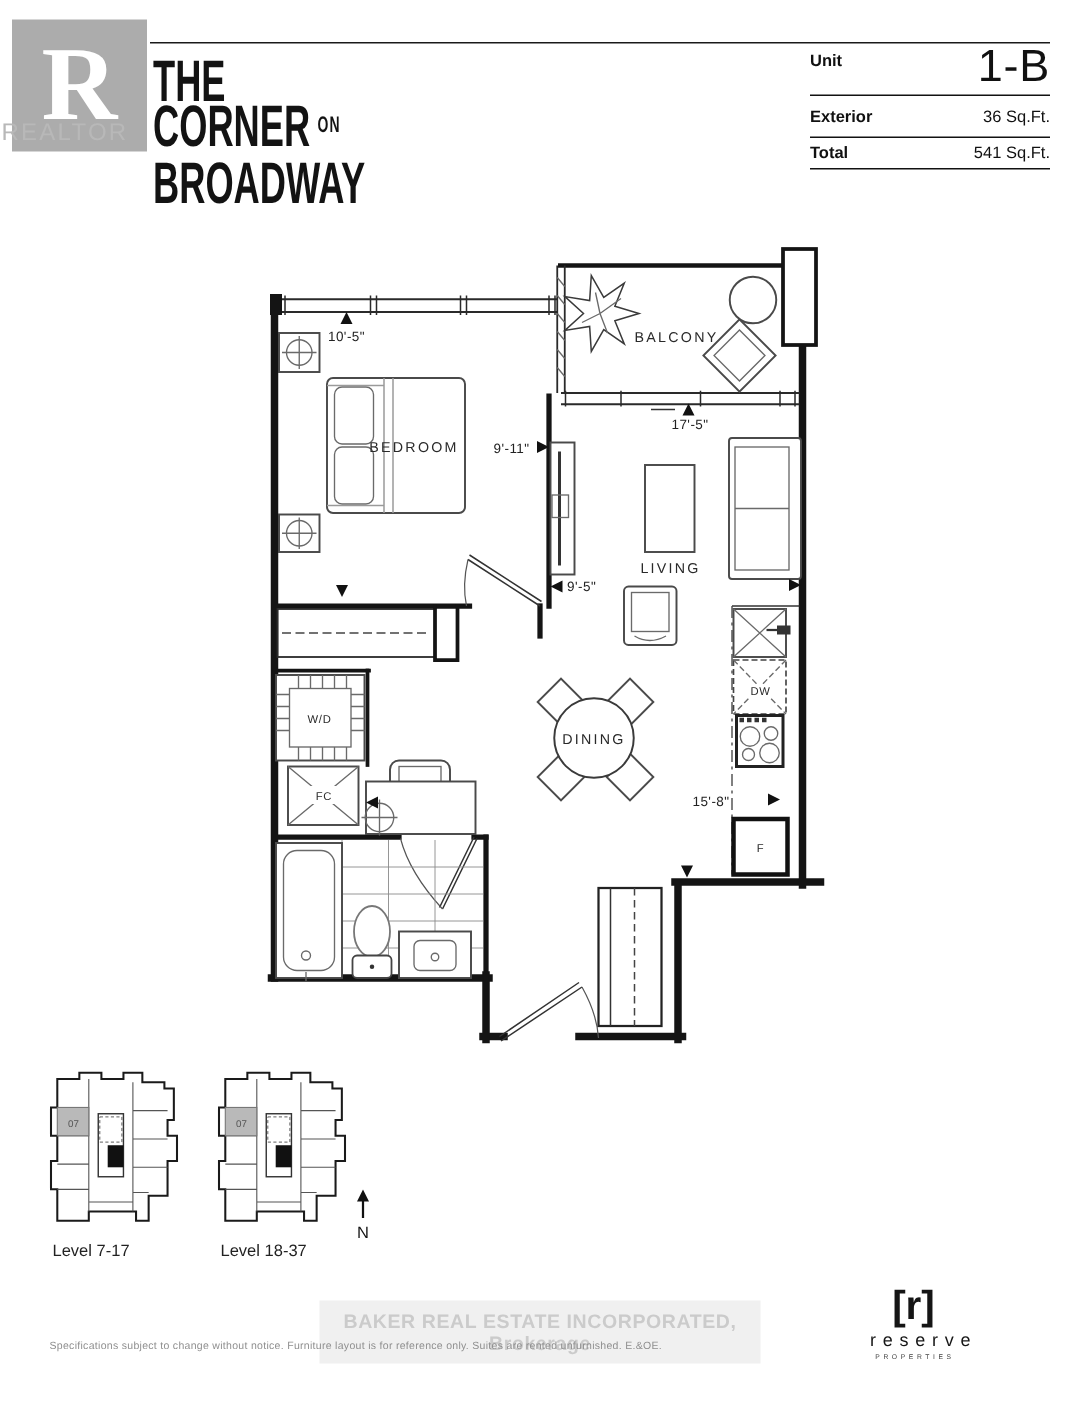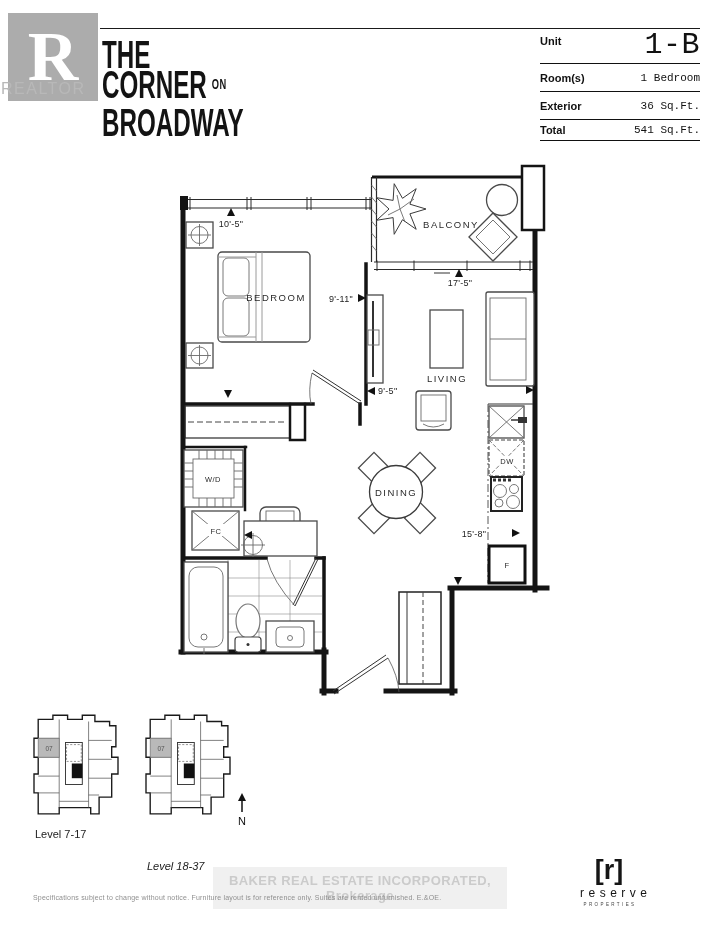--- a/index.html
+++ b/index.html
@@ -11,21 +11,21 @@
          z-index:2;display:flex;align-items:center;justify-content:center;}
   .rlogo span{color:#fff;font-family:"Liberation Serif",serif;font-weight:bold;font-size:70px;line-height:1;}
   .rword{position:absolute;left:1px;top:80px;z-index:2;color:#b8b8b8;font-size:16px;font-weight:normal;letter-spacing:1.5px;}
   .brand{position:absolute;left:102px;top:40px;z-index:3;font-weight:bold;color:#131313;
          transform:scaleX(.62);transform-origin:left top;white-space:nowrap;}
   .brand .l{font-size:39px;line-height:30px;letter-spacing:0;}
   .brand .on{font-size:15px;letter-spacing:1px;position:relative;top:-9px;margin-left:8px;}
   .unit-table{position:absolute;left:540px;top:28px;width:160px;z-index:4;}
   .utr{display:flex;justify-content:space-between;border-bottom:1px solid #111;align-items:center;}
   .utr .lab{font-size:11px;font-weight:bold;}
-  .utr .val{font-size:11px;text-align:left;font-family:Liberation Mono, monospace;}
+  .utr .val{font-size:11px;text-align:left;}
   .utr.first{height:35px;align-items:flex-start;}
   .utr.first .lab{padding-top:7px;}
   .utr.first .val{font-size:30px;line-height:34px;letter-spacing:.5px;}
   .utr.mid{height:27px;}
   .utr.last{height:20px;}
   
   svg.plan{position:absolute;left:0;top:0;z-index:1;}
   .w5{stroke:#141414;stroke-width:5;fill:none;stroke-linecap:square;}
   .w35{stroke:#141414;stroke-width:3.5;fill:none;stroke-linecap:square;}
   .w25{stroke:#141414;stroke-width:2.5;fill:none;stroke-linecap:square;}
@@ -67,24 +67,20 @@
     <div class="l"><span>CORNER</span><span class="on">ON</span></div>
     <div class="l">BROADWAY</div>
   </div>
 
   <div class="unit-table">
     <div class="utr first">
       <span class="lab">Unit</span>
       <span class="val">1-B</span>
     </div>
     <div class="utr mid">
-      <span class="lab">Room(s)</span>
-      <span class="val">1 Bedroom</span>
-    </div>
-    <div class="utr mid">
       <span class="lab">Exterior</span>
       <span class="val">36 Sq.Ft.</span>
     </div>
     <div class="utr last">
       <span class="lab">Total</span>
       <span class="val">541 Sq.Ft.</span>
     </div>
   </div>
 
   <svg class="plan" width="722" height="935" viewBox="0 0 722 935">
@@ -333,21 +329,21 @@
     </g>
     <text x="161" y="751" font-size="6.5" fill="#555" text-anchor="middle" font-family="Liberation Sans, sans-serif">07</text>
     <g>
       <path d="M242,812 V799" stroke="#111" stroke-width="1.5"></path>
       <polygon class="arr" points="238,801 246,801 242,793"></polygon>
       <text x="242" y="825" font-size="11" fill="#111" text-anchor="middle" font-family="Liberation Sans, sans-serif">N</text>
     </g>
   </svg>
 
   <div class="kplabel" style="left:35px;top:828px;">Level 7-17</div>
-  <div class="kplabel" style="left:147px;top:860px;font-style:italic;">Level 18-37</div>
+  <div class="kplabel" style="left:147px;top:828px;">Level 18-37</div>
 
   <div class="baker">BAKER REAL ESTATE INCORPORATED, Brokerage</div>
   <div class="disc">Specifications subject to change without notice. Furniture layout is for reference only. Suites are rented unfurnished. E.&amp;OE.</div>
 
   <div class="reserve">
     <div class="mark">[r]</div>
     <div class="name">reserve</div>
     <div class="sub">PROPERTIES</div>
   </div>
 

